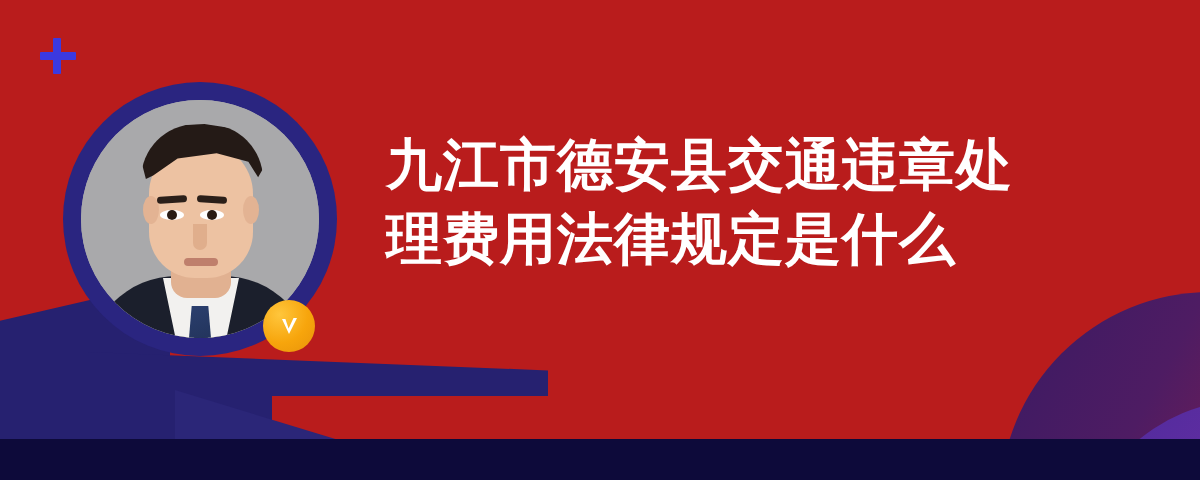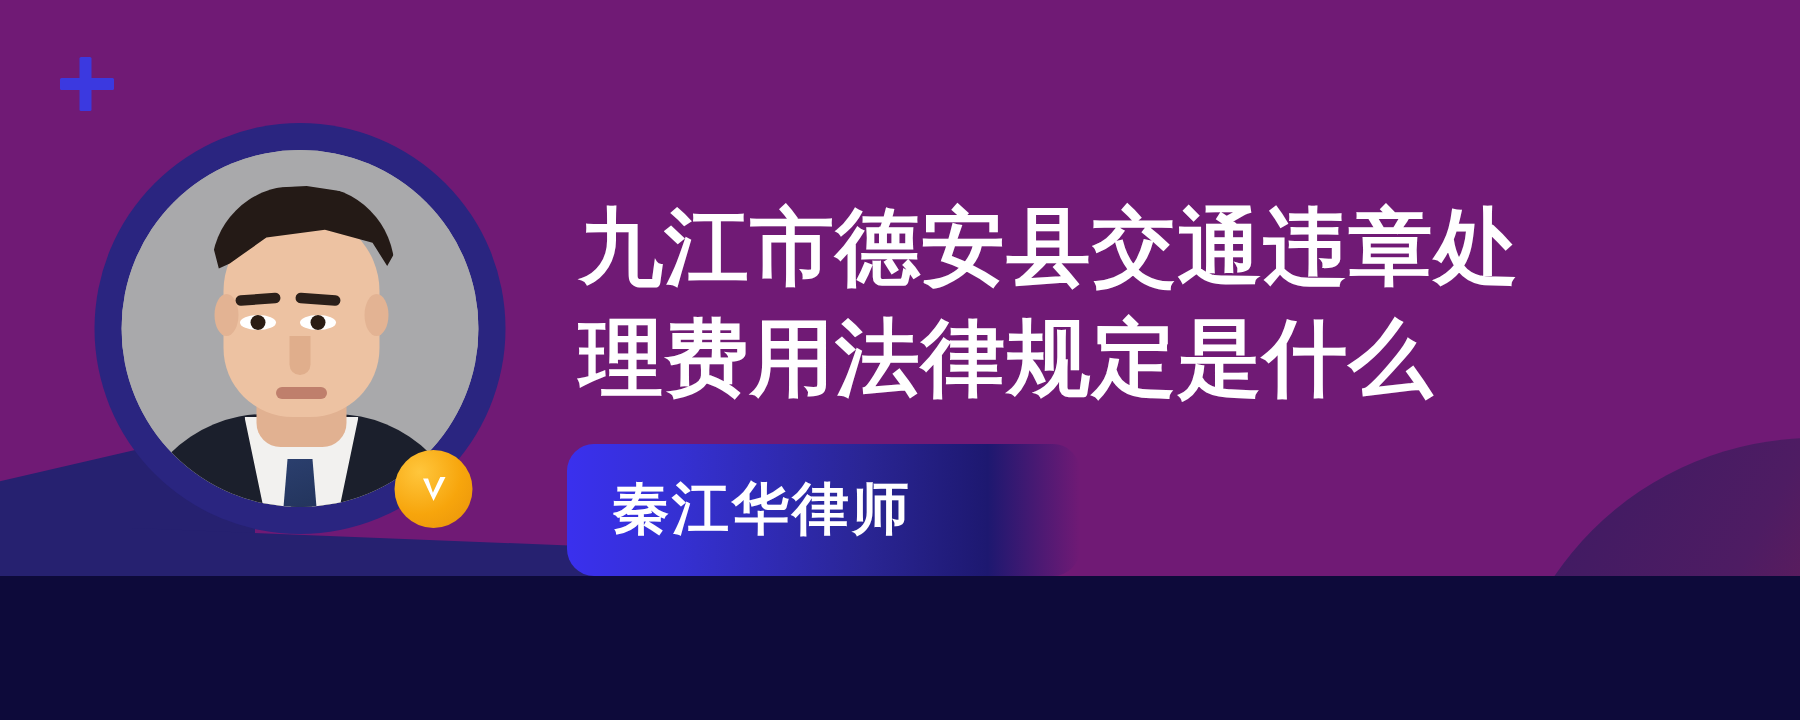--- a/index.html
+++ b/index.html
@@ -5,23 +5,23 @@
   html, body {
     margin: 0;
     padding: 0;
     background: #0d0a3a;
   }
   * { box-sizing: border-box; }
 
   .banner {
     position: relative;
     width: 1200px;
-    height: 384px;
+    height: 439px;
     overflow: hidden;
-    background: #701a75;
+    background: #b91c1c;
     font-family: "Liberation Sans", "DejaVu Sans", sans-serif;
     user-select: none;
   }
 
   
   .bg-layer {
     position: absolute;
     inset: 0;
     overflow: hidden;
   }
@@ -302,17 +302,14 @@
     <div class="verify-badge">
       <svg width="30" height="30" viewBox="0 0 30 30" aria-hidden="true">
         <path d="M8 8 L15 23 L23 7 L19.5 7 L14.6 17.5 L11.4 8 Z" fill="#ffffff"></path>
       </svg>
     </div>
   </div>
 
   <div class="headline">九江市德安县交通违章处
 理费用法律规定是什么</div>
 
-  <div class="name-pill">
-    <span class="name-text">秦江华律师</span>
-  </div>
 
 </div>
 
 </body></html>

